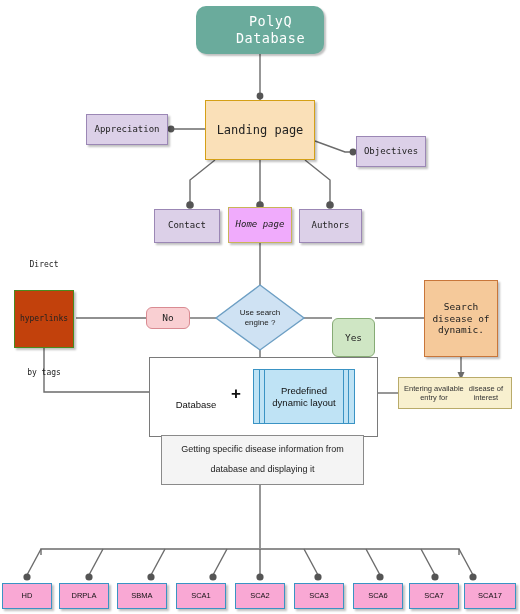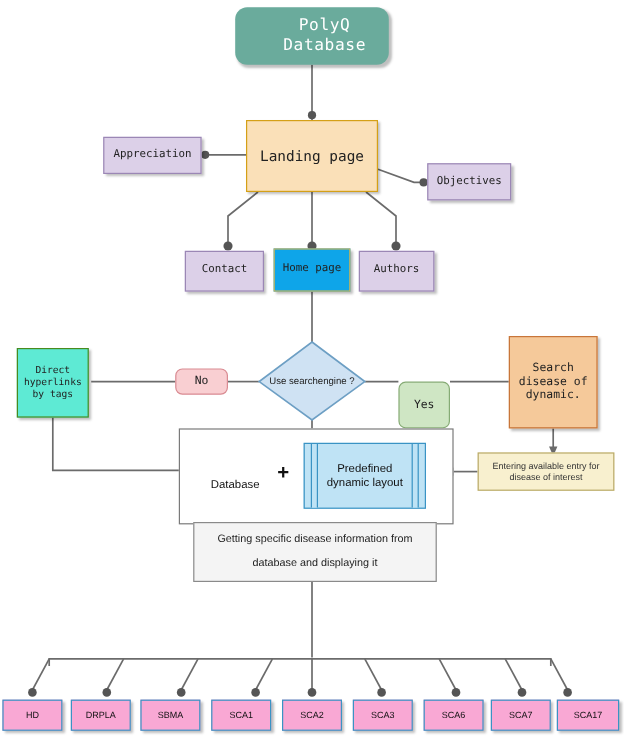--- a/index.html
+++ b/index.html
@@ -10,22 +10,22 @@
   .node{position:absolute;box-sizing:border-box;display:flex;align-items:center;
         justify-content:center;text-align:center;line-height:1.25;}
   .mono{font-family:"DejaVu Sans Mono",monospace;}
   .sans{font-family:"Liberation Sans",sans-serif;}
   .shadow{box-shadow:2px 2px 2px rgba(0,0,0,.25);}
 
   .title-box{background:#6aab9c;border-radius:10px;color:#ffffff;
              font-size:13.5px;letter-spacing:.5px;}
   .landing{background:#fae0b8;border:1.5px solid #d4a017;font-size:12px;color:#222;}
   .lilac{background:#dcd0e8;border:1.5px solid #9b87b5;font-size:9px;color:#222;}
-  .cream{background:#0ea5e9;border:1.5px solid #c9b458;font-size:9px;color:#222;}
-  .green-node{background:#5eead4;border:1.5px solid #4a8a1e;font-size:8px;color:#222;}
+  .cream{background:#f0abfc;border:1.5px solid #c9b458;font-size:9px;color:#222;font-style:italic;}
+  .green-node{background:#c2410c;border:1.5px solid #4a8a1e;font-size:8px;color:#222;gap:44px;}
   .pink{background:#f9cfd2;border:1.2px solid #d98b92;border-radius:6px;
         font-size:9.5px;color:#222;}
   .greenlbl{background:#cfe6c4;border:1.2px solid #86ab75;border-radius:6px;
             font-size:9.5px;color:#222;}
   .orange{background:#f5c99a;border:1.5px solid #c8763a;font-size:9.5px;color:#222;}
   .note{background:#f8f0cf;border:1px solid #b9ab6a;font-size:7.5px;color:#333;
         padding:3px 4px;}
   .container-box{background:#ffffff;border:1px solid #7a7a7a;}
   .layout-box{background:#bfe3f5;border:1.5px solid #3a93c4;font-size:9.5px;color:#111;}
   .layout-bar{position:absolute;top:0;bottom:0;width:4px;background:#bfe3f5;
@@ -135,21 +135,21 @@
     <span>Contact</span>
   </div>
   <div class="node mono cream shadow" style="left:228px;top:207px;width:64px;height:36px;">
     <span>Home page</span>
   </div>
   <div class="node mono lilac shadow" style="left:299px;top:209px;width:63px;height:34px;">
     <span>Authors</span>
   </div>
 
   <div class="node sans" style="left:216px;top:300px;width:88px;height:36px;
-       flex-direction:row;font-size:8px;color:#222;">
+       flex-direction:column;font-size:8px;color:#222;">
     <span>Use search</span>
     <span>engine ?</span>
   </div>
 
   <div class="node mono pink" style="left:146px;top:307px;width:44px;height:22px;">
     <span>No</span>
   </div>
   <div class="node mono greenlbl" style="left:332px;top:318px;width:43px;height:39px;">
     <span>Yes</span>
   </div>
@@ -162,21 +162,21 @@
   </div>
 
   <div class="node mono orange shadow" style="left:424px;top:280px;width:74px;height:77px;
        flex-direction:column;">
     <span>Search</span>
     <span>disease of</span>
     <span>dynamic.</span>
   </div>
 
   <div class="node sans note" style="left:398px;top:377px;width:114px;height:32px;
-       flex-direction:column;justify-content:center;">
+       flex-direction:row;justify-content:center;">
     <span>Entering available entry for</span>
     <span>disease of interest</span>
   </div>
 
   <div class="container-box" style="position:absolute;left:149px;top:357px;width:227px;height:78px;"></div>
 
   <div class="cyl-label sans" style="left:167px;top:399px;width:58px;">Database</div>
 
   <div class="plus sans" style="left:231px;top:384px;">+</div>
 

